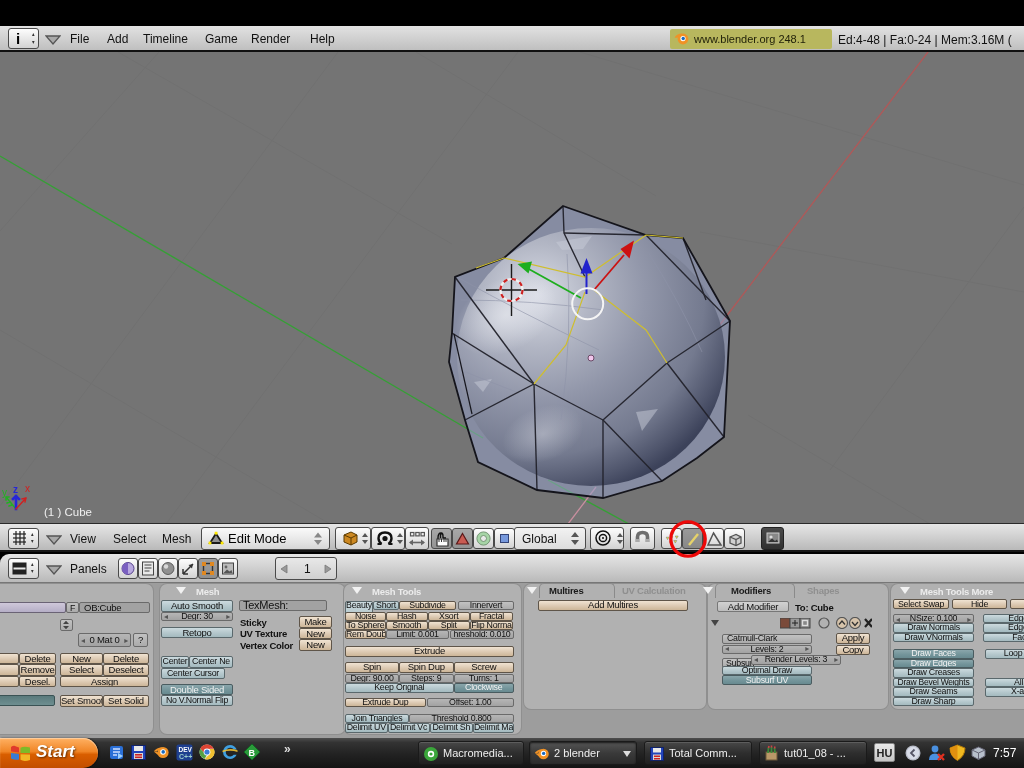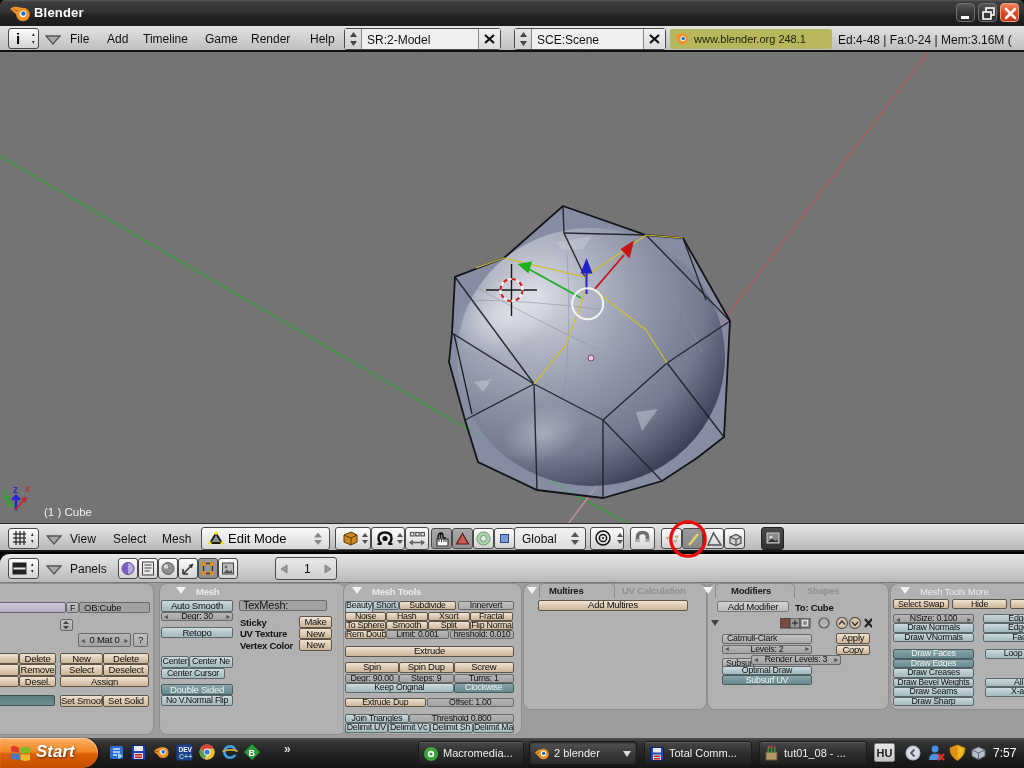--- a/index.html
+++ b/index.html
@@ -45,83 +45,39 @@
 
 #taskbar{position:absolute;left:0;top:738px;width:1024px;height:30px;
  background:linear-gradient(#4e4e4e 0%,#333 15%,#222 55%,#141414 100%);}
 .tbtn{position:absolute;top:3px;height:24px;border-radius:3px;background:linear-gradient(#484848,#2e2e2e 50%,#202020);
  border:1px solid #1a1a1a;box-shadow:inset 0 1px 0 #5d5d5d;color:#eee;font-size:11px;}
 .tbtn span{position:absolute;left:24px;top:5px;}
 </style></head>
 <body>
 <div id="page">
 
-<div id="titlebar">
- <svg class="abs" style="left:9px;top:3px" width="22" height="20" viewBox="0 0 22 20">
-  <circle cx="14" cy="11.5" r="6.8" fill="#f09226"></circle>
-  <circle cx="14" cy="10.8" r="3.4" fill="#fff"></circle>
-  <circle cx="14.4" cy="10.6" r="2.2" fill="#1a6ac0"></circle>
-  <path d="M1 5.8 C4.5 2.8 10 3.2 13.5 5.6 L12.2 9.6 C8.5 6.8 4.5 6.3 1 5.8 Z" fill="#f09226"></path>
-  <path d="M1 5.8 L7.5 11.8 L9.4 8.2 L4 6.2 Z" fill="#f09226"></path>
- </svg>
- <div class="tname">Blender</div>
- <div class="winbtn" id="btnmin" style="left:956px">
-        <svg width="19" height="19">
-          <rect x="4" y="12" width="8" height="3" fill="#fff"></rect>
-        </svg>
-      </div>
- <div class="winbtn" id="btnmax" style="left:978px">
-        <svg width="19" height="19">
-          <rect x="7" y="4" width="8" height="7" fill="none" stroke="#fff" stroke-width="1.6"></rect>
-          <rect x="4" y="8" width="8" height="7" fill="#3a3a3a" stroke="#fff" stroke-width="1.6"></rect>
-        </svg>
-      </div>
- <div class="winbtn" id="btnclose" style="left:1000px">
-        <svg width="19" height="19">
-          <path d="M5 5 L14 14 M14 5 L5 14" stroke="#fff" stroke-width="2.6" stroke-linecap="round"></path>
-        </svg>
-      </div>
-</div>
 
 <div id="menubar">
  <div class="widgetbox" style="left:8px;top:2px;width:31px;height:21px;">
   <svg width="29" height="19">
           <text x="7" y="15" font-size="15" font-weight="bold" font-family="Liberation Serif">i</text>
   <path d="M23 7 l2.6 0 l-1.3 -3 z M23 12 l2.6 0 l-1.3 3 z" fill="#333"></path>
         </svg>
  </div>
  <svg class="abs" style="left:45px;top:9px" width="16" height="10">
         <path d="M1 1 L15 1 L8 9 Z" fill="#a9a9a9" stroke="#555" stroke-width="1.3"></path>
       </svg>
  <div class="mtext" style="left:70px">File</div>
  <div class="mtext" style="left:107px">Add</div>
  <div class="mtext" style="left:143px">Timeline</div>
  <div class="mtext" style="left:205px">Game</div>
  <div class="mtext" style="left:251px">Render</div>
  <div class="mtext" style="left:310px">Help</div>
 
- <div class="widgetbox" style="left:344px;top:2px;width:157px;height:22px;background:#efefef;">
-  <div style="position:absolute;left:0;top:0;width:17px;height:20px;border-right:1px solid #888;background:linear-gradient(#e6e6e6,#cfcfcf);"><svg width="17" height="20">
-            <path d="M5 8 l7 0 l-3.5 -5 z M5 12 l7 0 l-3.5 5 z" fill="#444"></path>
-          </svg></div>
-  <div style="position:absolute;left:22px;top:4px;font-size:12px;color:#111;">SR:2-Model</div>
-  <div style="position:absolute;right:0;top:0;width:22px;height:20px;border-left:1px solid #888;background:linear-gradient(#f2f2f2,#ddd);"><svg width="21" height="20">
-            <path d="M6 6 L15 14 M15 6 L6 14" stroke="#111" stroke-width="2.2"></path>
-          </svg></div>
- </div>
-
- <div class="widgetbox" style="left:514px;top:2px;width:152px;height:22px;background:#efefef;">
-  <div style="position:absolute;left:0;top:0;width:17px;height:20px;border-right:1px solid #888;background:linear-gradient(#e6e6e6,#cfcfcf);"><svg width="17" height="20">
-            <path d="M5 8 l7 0 l-3.5 -5 z M5 12 l7 0 l-3.5 5 z" fill="#444"></path>
-          </svg></div>
-  <div style="position:absolute;left:22px;top:4px;font-size:12px;color:#111;">SCE:Scene</div>
-  <div style="position:absolute;right:0;top:0;width:22px;height:20px;border-left:1px solid #888;background:linear-gradient(#f2f2f2,#ddd);"><svg width="21" height="20">
-            <path d="M6 6 L15 14 M15 6 L6 14" stroke="#111" stroke-width="2.2"></path>
-          </svg></div>
- </div>
+
 
  <div class="abs" style="left:670px;top:3px;width:162px;height:20px;background:#b8b75e;border-radius:2px;"></div>
  <svg class="abs" style="left:674px;top:5px" width="16" height="16" viewBox="0 0 16 16">
   <circle cx="9" cy="8" r="5.4" fill="#f09226"></circle>
         <circle cx="9" cy="7.6" r="2.6" fill="#fff"></circle>
         <circle cx="9.2" cy="7.5" r="1.7" fill="#1a6ac0"></circle>
   <path d="M8 2.6 C4.4 2.6 1.6 4.6 0.6 6.8 L3.4 6.8 C4.4 5.2 6.4 4.3 8 4.4 Z" fill="#f09226"></path>
  </svg>
  <div class="mtext" style="left:694px;top:7px;font-size:11px;color:#23230a;">www.blender.org 248.1</div>
  <div class="mtext" style="left:838px;top:7px;font-size:12px;">Ed:4-48 | Fa:0-24 | Mem:3.16M (</div>
@@ -551,21 +507,21 @@
         <path d="M47 2 L54 10 M54 2 L47 10" stroke="#222" stroke-width="2.2"></path>
       </svg>
 <div class="b ddg" style="left:722px;top:51px;width:90px;height:9.5px;line-height:7.5px;font-size:8.8px;text-align:left;padding-left:4px;">Catmull-Clark</div>
 <div class="b sld arrL arrR" style="left:722px;top:61.5px;width:90px;height:9.5px;line-height:7.5px;font-size:8.8px;">Levels: 2</div>
 <div class="b sld arrL arrR" style="left:722px;top:72px;width:90px;height:9.5px;line-height:7.5px;font-size:8.8px;margin-left:29px;">Render Levels: 3</div>
 <div class="b blu" style="left:722px;top:82.5px;width:90px;height:9.5px;line-height:7.5px;font-size:8.8px;">Optimal Draw</div>
 <div class="b teal" style="left:722px;top:92px;width:90px;height:10px;line-height:8px;font-size:8.8px;">Subsurf UV</div>
 <div class="b tan" style="left:836px;top:50px;width:34px;height:10.5px;line-height:8.5px;font-size:9.5px;">Apply</div>
 <div class="b tan" style="left:836px;top:61.5px;width:34px;height:10px;line-height:8px;font-size:9.5px;">Copy</div>
 <div class="ptri" style="left:900px;top:4px;border-top-color:#f2f2f2;"></div>
-<div style="position:absolute;left:920px;top:3px;font-size:9.5px;font-weight:normal;color:#ececec;white-space:nowrap;">Mesh Tools More</div>
+<div style="position:absolute;left:920px;top:3px;font-size:9.5px;font-weight:bold;color:#ececec;white-space:nowrap;">Mesh Tools More</div>
 <div class="b tan" style="left:893px;top:16px;width:56px;height:10px;line-height:8px;font-size:8.8px;">Select Swap</div>
 <div class="b tan" style="left:952px;top:16px;width:55px;height:10px;line-height:8px;font-size:8.8px;">Hide</div>
 <div class="b tan" style="left:1010px;top:16px;width:50px;height:10px;line-height:8px;font-size:8.8px;"></div>
 <div class="b sld arrL arrR" style="left:893px;top:31px;width:81px;height:9px;line-height:7px;font-size:8.8px;">NSize: 0.100</div>
 <div class="b blu" style="left:893px;top:40px;width:81px;height:9.5px;line-height:7.5px;font-size:8.8px;">Draw Normals</div>
 <div class="b blu" style="left:893px;top:49.5px;width:81px;height:9.5px;line-height:7.5px;font-size:8.8px;">Draw VNormals</div>
 <div class="b blu" style="left:983px;top:31px;width:77px;height:9px;line-height:7px;font-size:8.8px;">Edge L</div>
 <div class="b blu" style="left:983px;top:40px;width:77px;height:9.5px;line-height:7.5px;font-size:8.8px;">Edge A</div>
 <div class="b blu" style="left:983px;top:49.5px;width:77px;height:9.5px;line-height:7.5px;font-size:8.8px;">Face</div>
 <div class="b teal" style="left:893px;top:66px;width:81px;height:9.5px;line-height:7.5px;font-size:8.8px;">Draw Faces</div>

